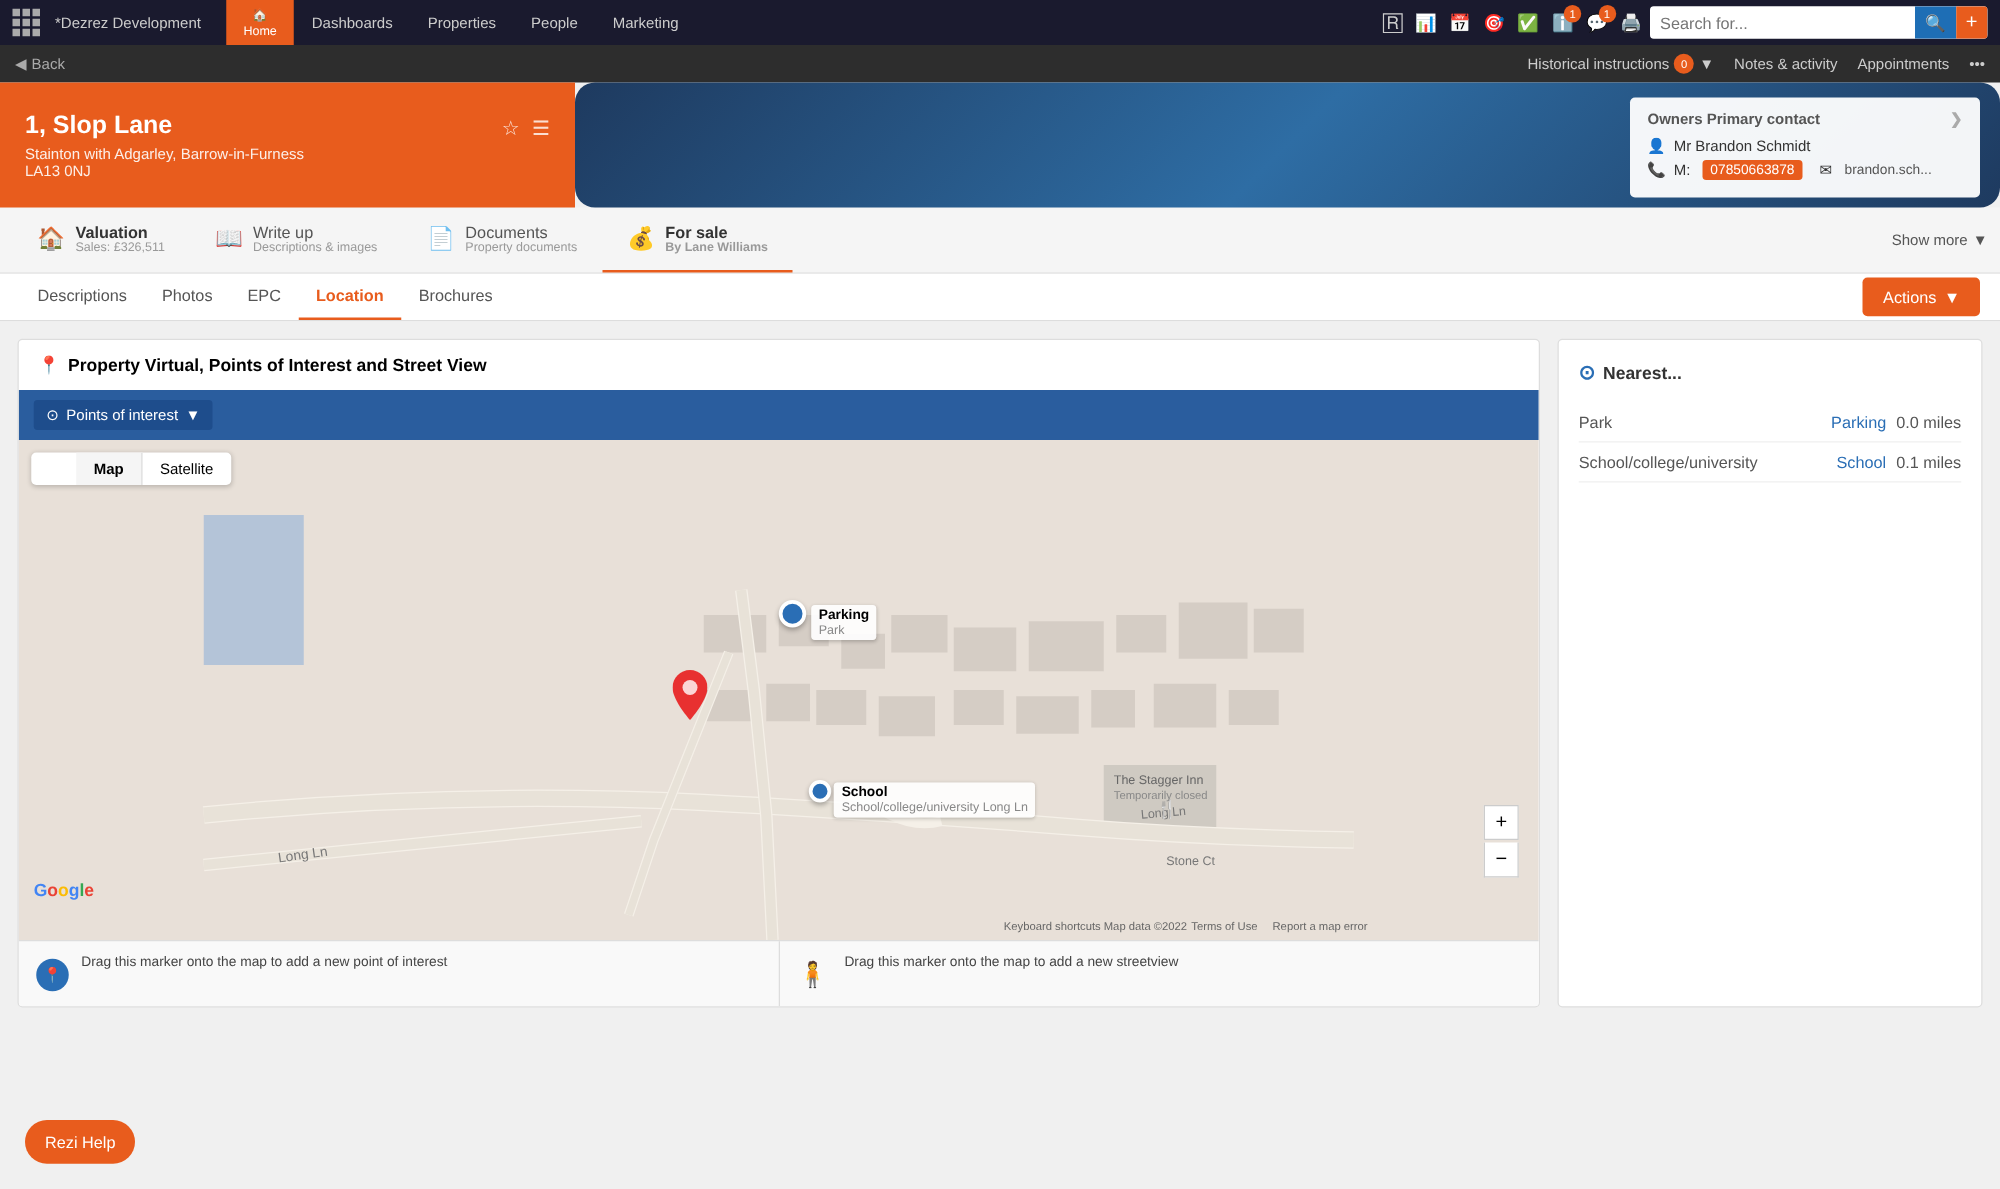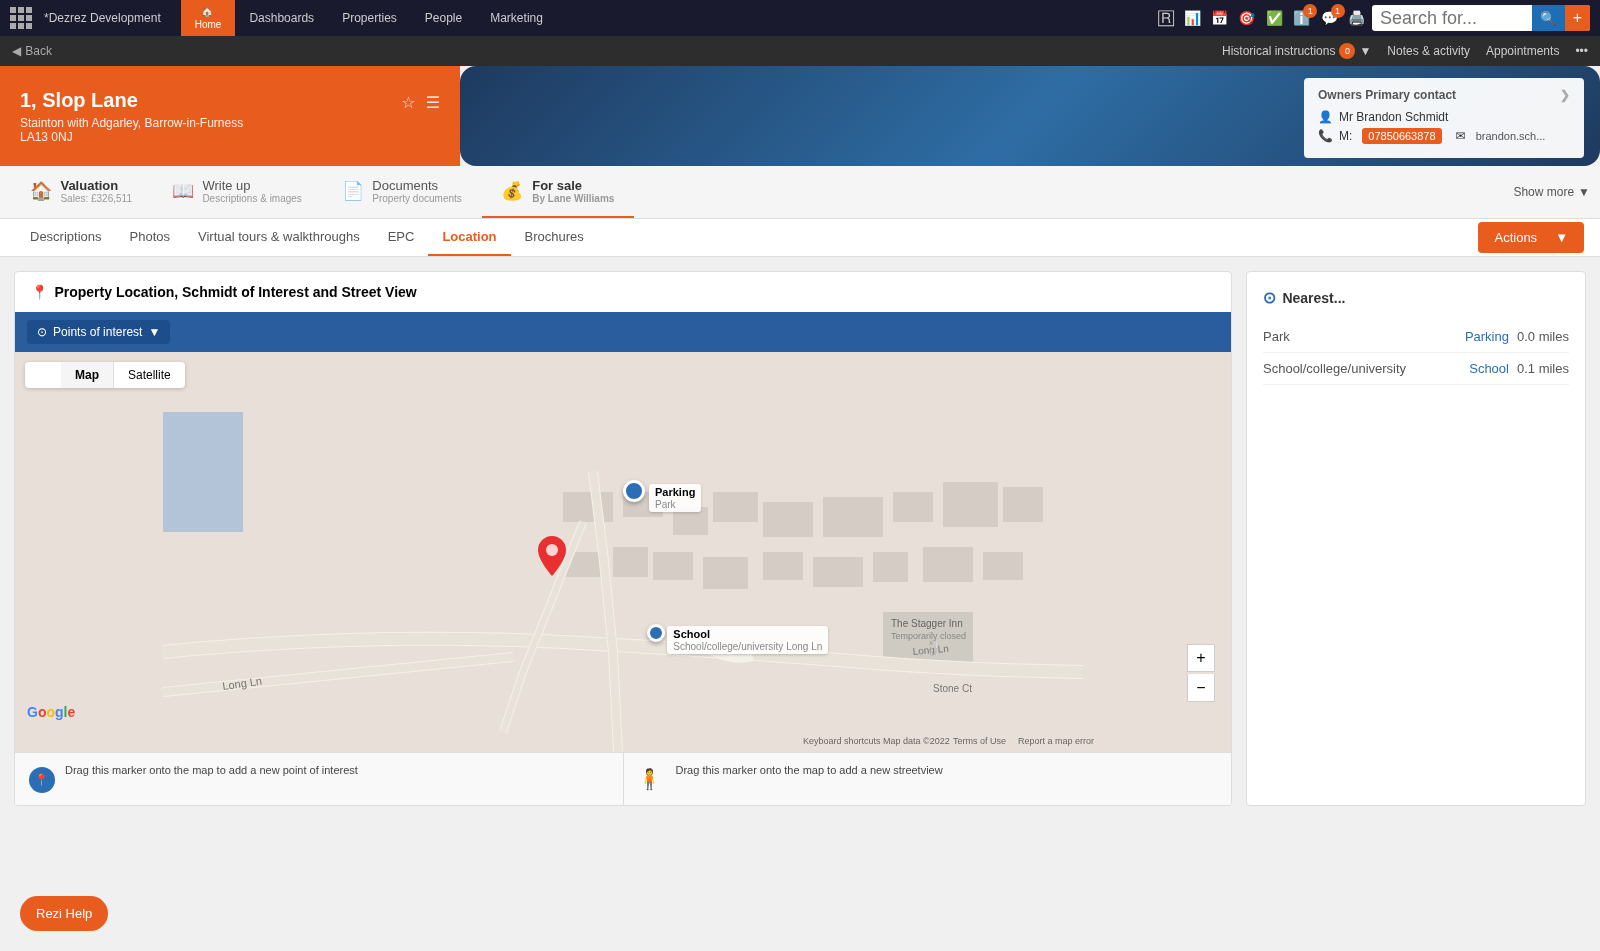--- a/index.html
+++ b/index.html
@@ -8,21 +8,21 @@
     
     .top-nav { background: #1a1a2e; display: flex; align-items: center; height: 36px; padding: 0 10px; }
     .top-nav .brand { display: flex; align-items: center; gap: 8px; color: #ccc; font-size: 12px; margin-right: 20px; }
     .top-nav .brand .grid-icon { display: grid; grid-template-columns: repeat(3,6px); gap: 2px; margin-right: 4px; }
     .top-nav .brand .grid-icon span { width: 6px; height: 6px; background: #aaa; display: block; }
     .nav-menu { display: flex; align-items: stretch; height: 100%; }
     .nav-menu .nav-item { color: #ccc; font-size: 12px; padding: 0 14px; display: flex; align-items: center; cursor: pointer; height: 100%; }
     .nav-menu .nav-item.active { background: #e85c1d; color: #fff; flex-direction: column; justify-content: center; font-size: 10px; gap: 2px; }
     .nav-right { margin-left: auto; display: flex; align-items: center; gap: 6px; }
     .search-bar { display: flex; align-items: center; background: #fff; border-radius: 3px; overflow: hidden; height: 26px; }
-    .search-bar input { border: none; outline: none; padding: 0 8px; font-size: 18px; width: 160px; }
+    .search-bar input { border: none; outline: none; padding: 0 8px; font-size: 13px; width: 212px; }
     .search-bar .search-btn { background: #1e6eb5; color: #fff; border: none; padding: 0 8px; height: 100%; cursor: pointer; display: flex; align-items: center; }
     .search-bar .add-btn { background: #e85c1d; color: #fff; border: none; padding: 0 8px; height: 100%; cursor: pointer; font-size: 16px; display: flex; align-items: center; }
     .nav-icons { display: flex; gap: 10px; align-items: center; }
     .nav-icon { color: #ccc; font-size: 14px; cursor: pointer; position: relative; }
     .nav-icon .badge { position: absolute; top: -6px; right: -6px; background: #e85c1d; color: #fff; border-radius: 50%; width: 14px; height: 14px; font-size: 9px; display: flex; align-items: center; justify-content: center; }
 
     
     .secondary-nav { background: #2d2d2d; height: 30px; display: flex; align-items: center; padding: 0 12px; }
     .back-btn { color: #aaa; font-size: 12px; cursor: pointer; display: flex; align-items: center; gap: 4px; }
     .secondary-nav-right { margin-left: auto; display: flex; align-items: center; gap: 16px; color: #ccc; font-size: 12px; }
@@ -48,21 +48,21 @@
     .tab-item { display: flex; align-items: center; gap: 8px; padding: 12px 20px; cursor: pointer; border-bottom: 2px solid transparent; color: #666; font-size: 13px; }
     .tab-item.active { border-bottom: 2px solid #e85c1d; color: #333; font-weight: bold; }
     .tab-item .tab-icon { font-size: 18px; color: #888; }
     .tab-item .tab-text-small { font-size: 10px; color: #999; }
     .show-more { margin-left: auto; color: #555; font-size: 12px; cursor: pointer; display: flex; align-items: center; gap: 4px; white-space: nowrap; }
 
     
     .sub-tabs { background: #fff; border-bottom: 1px solid #ddd; display: flex; align-items: center; padding: 0 16px; }
     .sub-tab { padding: 10px 14px; color: #555; font-size: 13px; cursor: pointer; border-bottom: 2px solid transparent; }
     .sub-tab.active { color: #e85c1d; border-bottom: 2px solid #e85c1d; font-weight: bold; }
-    .actions-btn { margin-left: auto; background: #e85c1d; color: #fff; border: none; padding: 8px 16px; border-radius: 4px; cursor: pointer; font-size: 13px; display: flex; align-items: center; gap: 18px; }
+    .actions-btn { margin-left: auto; background: #e85c1d; color: #fff; border: none; padding: 8px 16px; border-radius: 4px; cursor: pointer; font-size: 13px; display: flex; align-items: center; gap: 6px; }
 
     
     .main-content { display: flex; padding: 14px; gap: 14px; background: #f0f0f0; min-height: 500px; }
     .map-panel { flex: 1; background: #fff; border: 1px solid #ddd; border-radius: 4px; overflow: hidden; }
     .side-panel { width: 340px; background: #fff; border: 1px solid #ddd; border-radius: 4px; padding: 16px; }
 
     
     .map-panel-header { padding: 12px 16px; font-weight: bold; font-size: 14px; display: flex; align-items: center; gap: 6px; }
     .map-panel-header .pin-icon { color: #2a6eb5; }
     .map-toolbar { background: #2a5d9e; padding: 8px 12px; display: flex; align-items: center; }
@@ -244,36 +244,35 @@
   </div>
   <div class="show-more">
     <span>Show more</span>
     <span>▼</span>
   </div>
 </div>
 
 <div class="sub-tabs">
   <div class="sub-tab">Descriptions</div>
   <div class="sub-tab">Photos</div>
-  <div class="sub-tab">Virtual tours &amp; walkthroughs</div>
   <div class="sub-tab">EPC</div>
   <div class="sub-tab active">Location</div>
   <div class="sub-tab">Brochures</div>
   <button class="actions-btn">
     <span>Actions</span>
     <span>▼</span>
   </button>
 </div>
 
 <div class="main-content">
 
   <div class="map-panel">
     <div class="map-panel-header">
       <span class="pin-icon">📍</span>
-      <span>Property Location, Schmidt of Interest and Street View</span>
+      <span>Property Virtual, Points of Interest and Street View</span>
     </div>
     <div class="map-toolbar">
       <button class="poi-dropdown">
         <span>⊙</span>
         <span>Points of interest</span>
         <span>▼</span>
       </button>
     </div>
     <div class="map-container">
 

